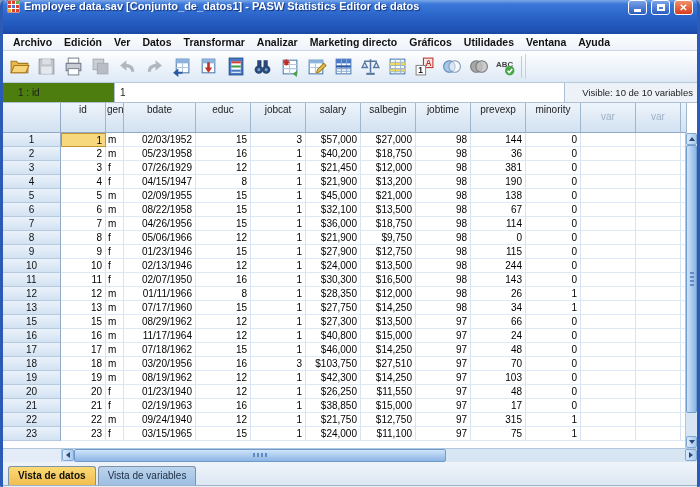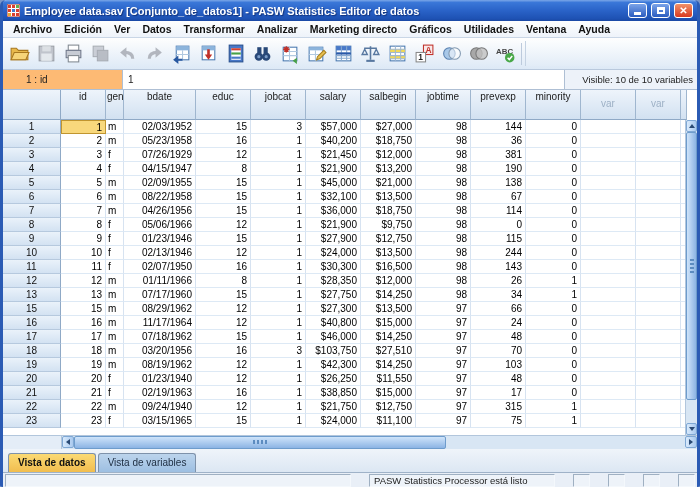--- a/index.html
+++ b/index.html
@@ -1,21 +1,21 @@
 <!DOCTYPE html>
 <html><head>
 <meta charset="utf-8">
 <style>
   html,body{margin:0;padding:0;}
   body{width:700px;height:487px;font-family:"Liberation Sans",sans-serif;background:#7a96c8;overflow:hidden;}
   .window{position:absolute;inset:0;display:flex;flex-direction:column;
     border:3px solid #2b5bb4;border-top:none;border-radius:6px 6px 3px 3px;
     background:#ebf1f9;box-sizing:border-box;}
   
-  .titlebar{height:21px;display:flex;align-items:center;padding:0 4px;gap:4px;
+  .titlebar{height:34px;display:flex;align-items:flex-start;padding:0 4px;gap:4px;
     background:linear-gradient(180deg,#7ba7e8 0%,#3a77d8 12%,#2a63c8 50%,#1e52b4 88%,#1a48a4 100%);
     border-radius:4px 4px 0 0;flex:0 0 auto;}
   .title-text{color:#fff;font-size:11px;font-weight:bold;text-shadow:1px 1px 1px #12327a;
     flex:1;white-space:nowrap;overflow:hidden;}
   .winbtn{width:19px;height:15px;border-radius:3px;border:1px solid #fff;
     display:flex;align-items:center;justify-content:center;color:#fff;font-size:10px;line-height:10px;
     font-weight:bold;box-sizing:border-box;}
   .winbtn.min,.winbtn.max{background:linear-gradient(180deg,#7ba3e8,#2a5cc0);}
   .winbtn.close{background:linear-gradient(180deg,#f0926a,#d83a20);}
   .glyph-min{width:7px;height:3px;background:#fff;margin-top:6px;}
@@ -28,22 +28,22 @@
   .toolbar{height:29px;display:flex;align-items:center;gap:1px;padding:1px 3px;
     background:linear-gradient(180deg,#fefefe,#dde9f6);border-bottom:1px solid #b9c9dd;flex:0 0 auto;}
   .tb{width:26px;height:25px;border:none;background:transparent;padding:1px;display:flex;
     align-items:center;justify-content:center;}
   .tb svg{width:21px;height:21px;}
   .tb.dis{opacity:.85;}
   .tb-sep{width:1px;height:22px;background:#bccadc;margin:0 2px;}
   .toolbar-rest{flex:1;height:25px;border-left:1px solid #c4d2e2;background:linear-gradient(180deg,#fbfdfe,#e2ecf7);}
   
   .cellref{height:19px;display:flex;align-items:stretch;background:#e9eff8;border-bottom:1px solid #aebfd4;flex:0 0 auto;}
-  .cellref .pos{width:96px;border-right:1px solid #aebfd4;background:#fdba74;
-    font-size:10px;color:#222;display:flex;align-items:center;padding-left:23px;}
+  .cellref .pos{width:96px;border-right:1px solid #aebfd4;background:#4d7c0f;
+    font-size:10px;color:#222;display:flex;align-items:center;padding-left:15px;}
   .cellref .editor{flex:1;background:#fff;font-size:10px;color:#222;display:flex;align-items:center;
     padding-left:5px;border-right:1px solid #aebfd4;}
   .cellref .visible{width:128px;background:#edf2f9;font-size:9.5px;color:#222;
     display:flex;align-items:center;justify-content:flex-end;padding-right:4px;}
   
   .data-region{position:relative;height:345px;overflow:hidden;background:#fff;flex:0 0 auto;}
   table.grid{border-collapse:separate;border-spacing:0;table-layout:fixed;width:683px;}
   table.grid th,table.grid td{box-sizing:border-box;overflow:hidden;white-space:nowrap;}
   .hdr{height:30px;background:linear-gradient(180deg,#eef4fb,#d2e1f1);
     border-right:1px solid #9fb6cf;border-bottom:1px solid #8fa9c6;

